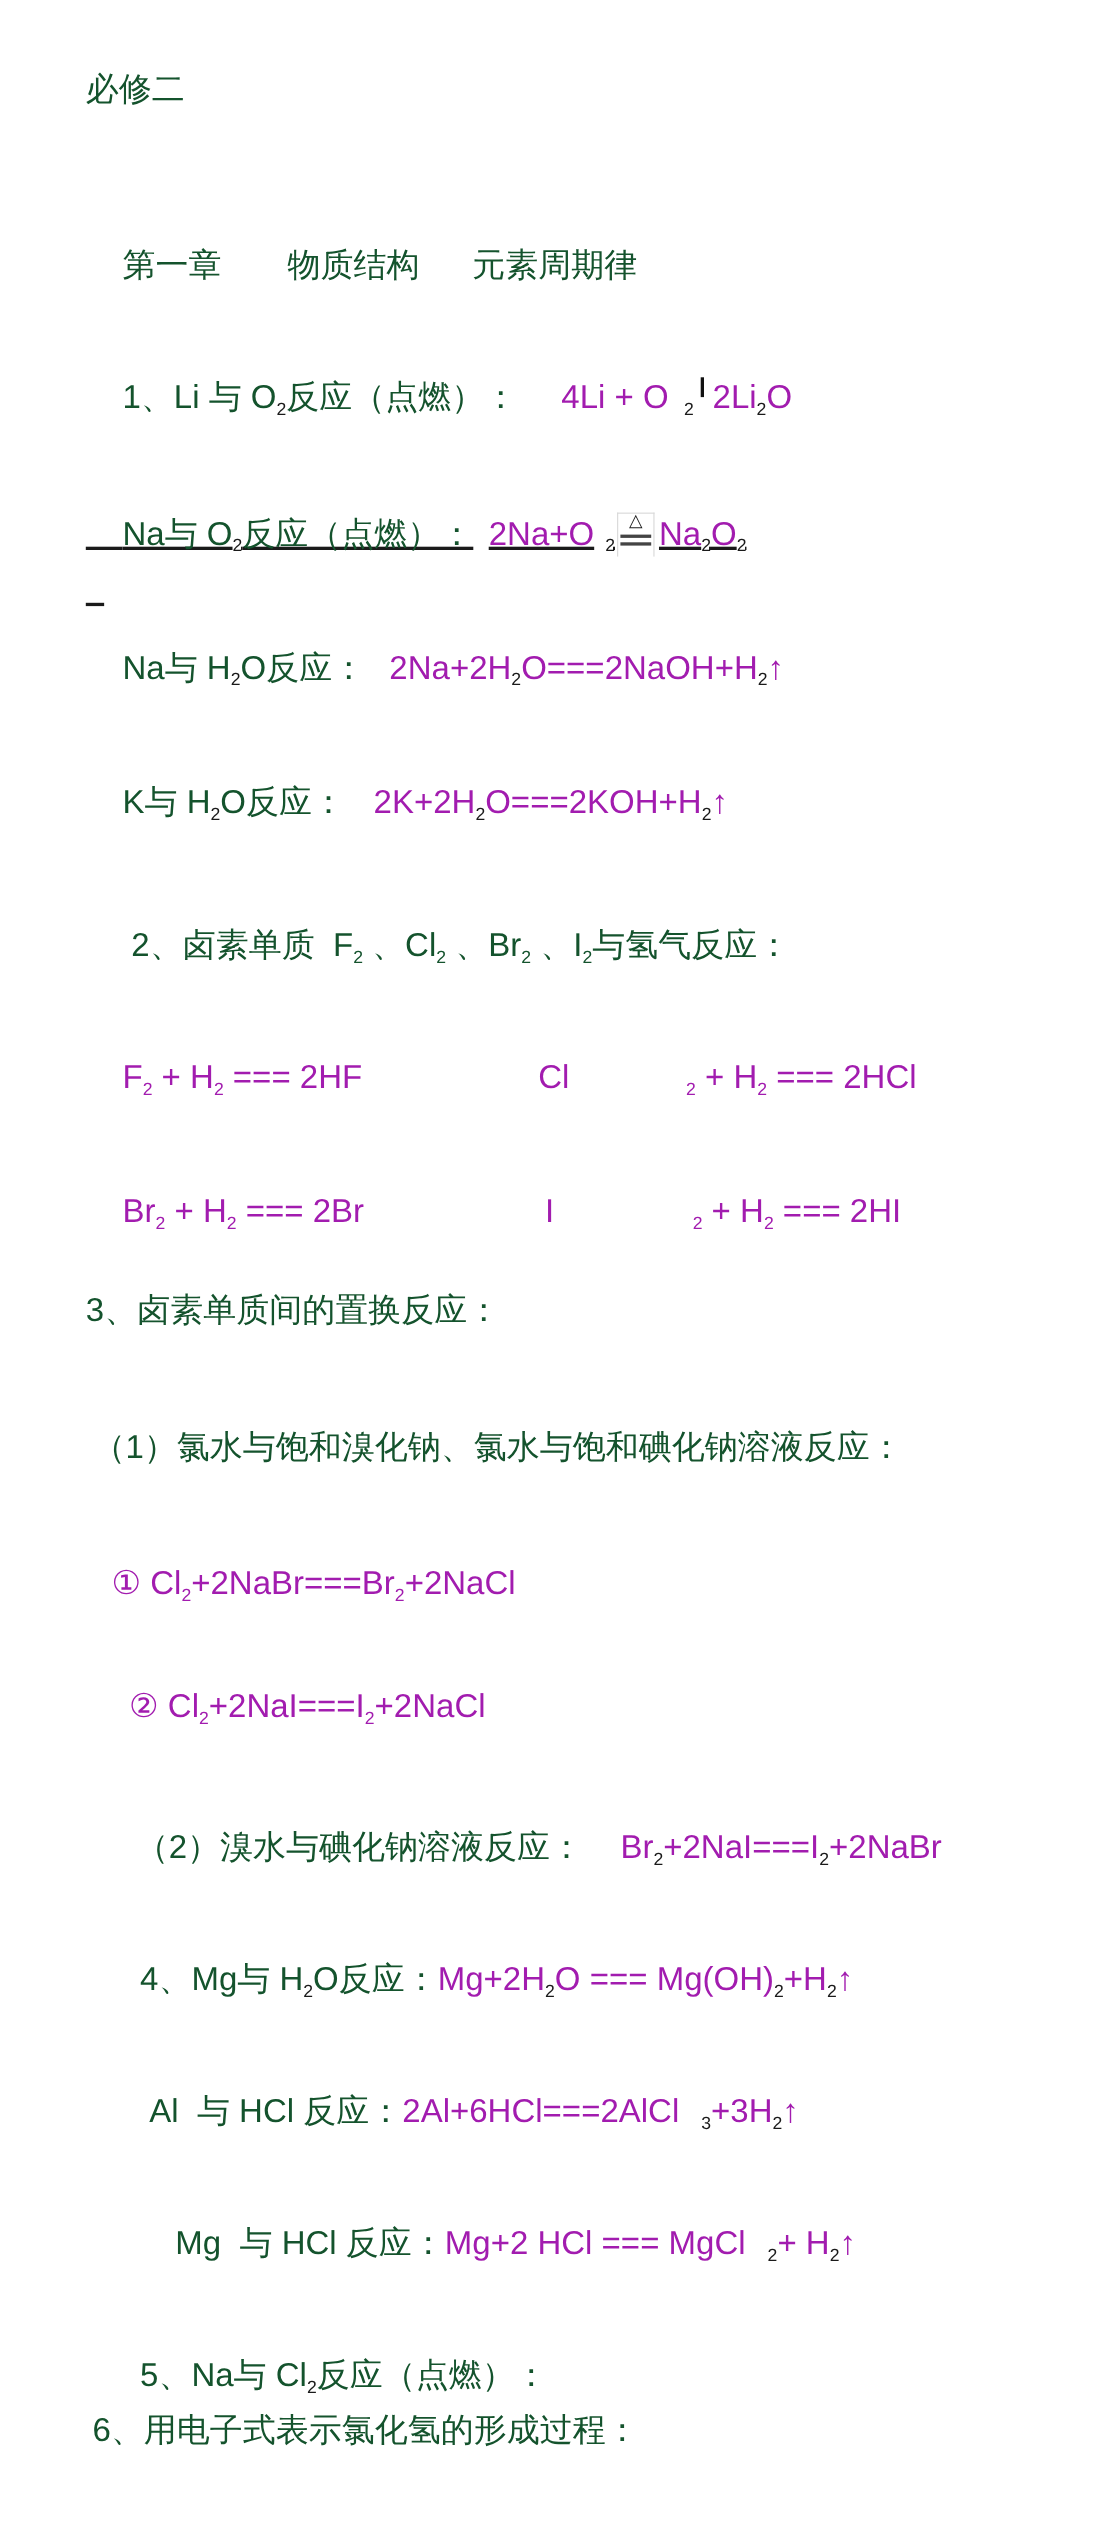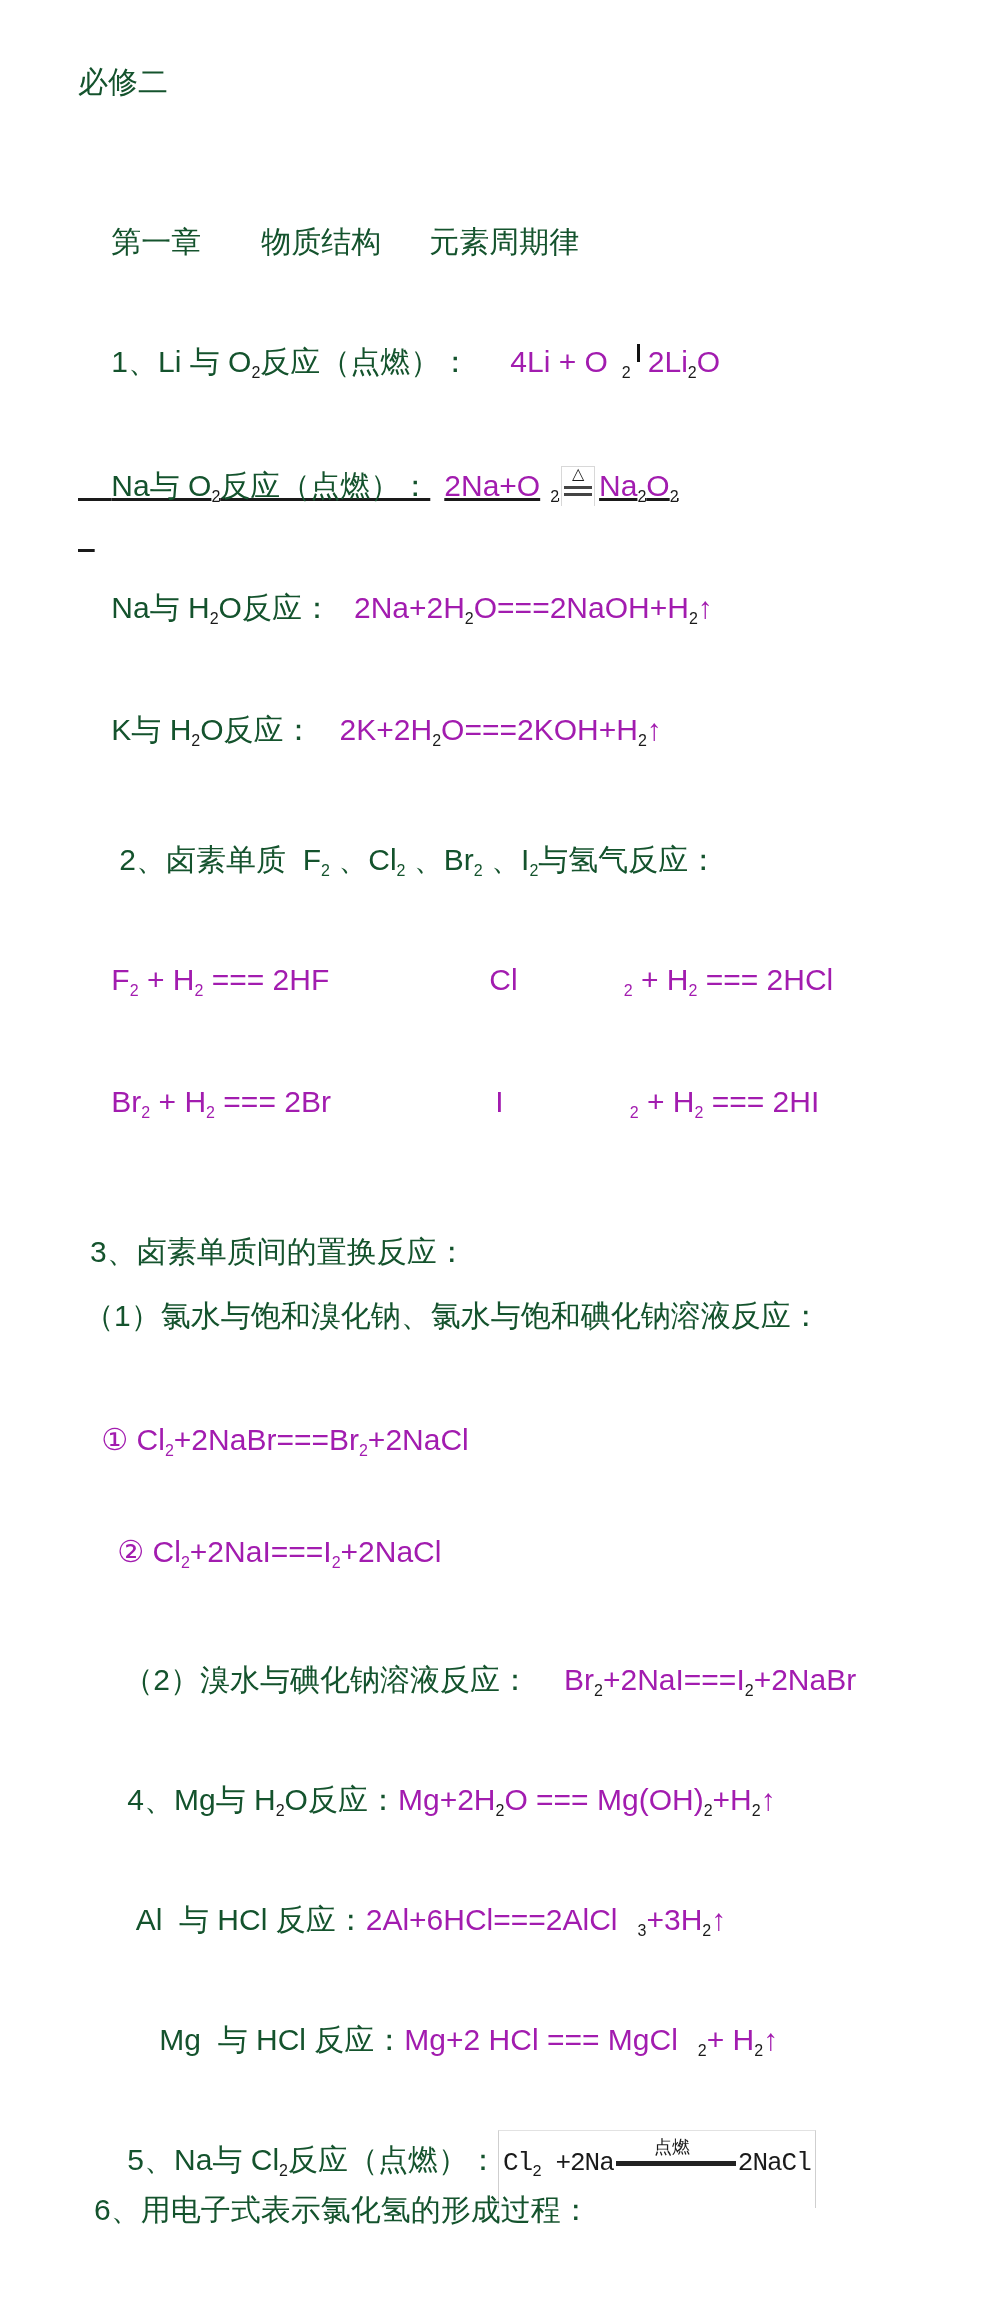--- a/index.html
+++ b/index.html
@@ -71,21 +71,21 @@
     <span>Cl</span><span class="gap" style="width:106px"></span><span class="sub">2</span><span> + H</span><span class="sub">2</span><span> === 2HCl</span>
   </div>
 
   <div class="line eq" style="top:1042px;left:78px;">
     <span>Br</span><span class="sub">2</span><span> + H</span><span class="sub">2</span><span> === 2Br</span>
   </div>
   <div class="line eq" style="top:1042px;left:462px;">
     <span>I</span><span class="gap" style="width:126px"></span><span class="sub">2</span><span> + H</span><span class="sub">2</span><span> === 2HI</span>
   </div>
 
-  <div class="line cn" style="top:1232px;left:78px;margin-left:12px;">3、卤素单质间的置换反应：</div>
+  <div class="line cn" style="top:1172px;left:78px;">3、卤素单质间的置换反应：</div>
 
   <div class="line cn" style="top:1296px;left:84px;">（1）氯水与饱和溴化钠、氯水与饱和碘化钠溶液反应：</div>
 
   <div class="line eq" style="top:1380px;left:68px;">
     <span>①</span><span> Cl</span><span class="sub">2</span><span>+2NaBr===Br</span><span class="sub">2</span><span>+2NaCl</span>
   </div>
 
   <div class="line eq" style="top:1492px;left:84px;">
     <span>②</span><span> Cl</span><span class="sub">2</span><span>+2NaI===I</span><span class="sub">2</span><span>+2NaCl</span>
   </div>
@@ -100,18 +100,18 @@
 
   <div class="line" style="top:1860px;left:104px;">
     <span class="cn">Al  与 HCl 反应：</span><span class="eq">2Al+6HCl===2AlCl</span><span class="gap" style="width:20px"></span><span class="sub">3</span><span class="eq">+3H</span><span class="sub">2</span><span class="eq">↑</span>
   </div>
 
   <div class="line" style="top:1980px;left:126px;">
     <span class="cn">Mg  与 HCl 反应：</span><span class="eq">Mg+2 HCl === MgCl</span><span class="gap" style="width:20px"></span><span class="sub">2</span><span class="eq">+ H</span><span class="sub">2</span><span class="eq">↑</span>
   </div>
 
   <div class="line" style="top:2100px;left:94px;">
-    <span class="cn">5、Na与 Cl</span><span class="sub">2</span><span class="cn">反应（点燃）：</span><span class="ign-box"><span class="cond">点燃</span><span>Cl</span><span class="sub">2</span><span> +2Na</span><span class="bar"></span><span>2NaCl</span></span>
+    <span class="cn">5、Na与 Cl</span><span class="sub">2</span><span class="cn">反应（点燃）：</span>
   </div>
 
-  <div class="line cn" style="top:2190px;left:94px;">6、用电子式表示氯化氢的形成过程：</div>
+  <div class="line cn" style="top:2190px;left:84px;">6、用电子式表示氯化氢的形成过程：</div>
 
 </div>
 
 </body></html>

